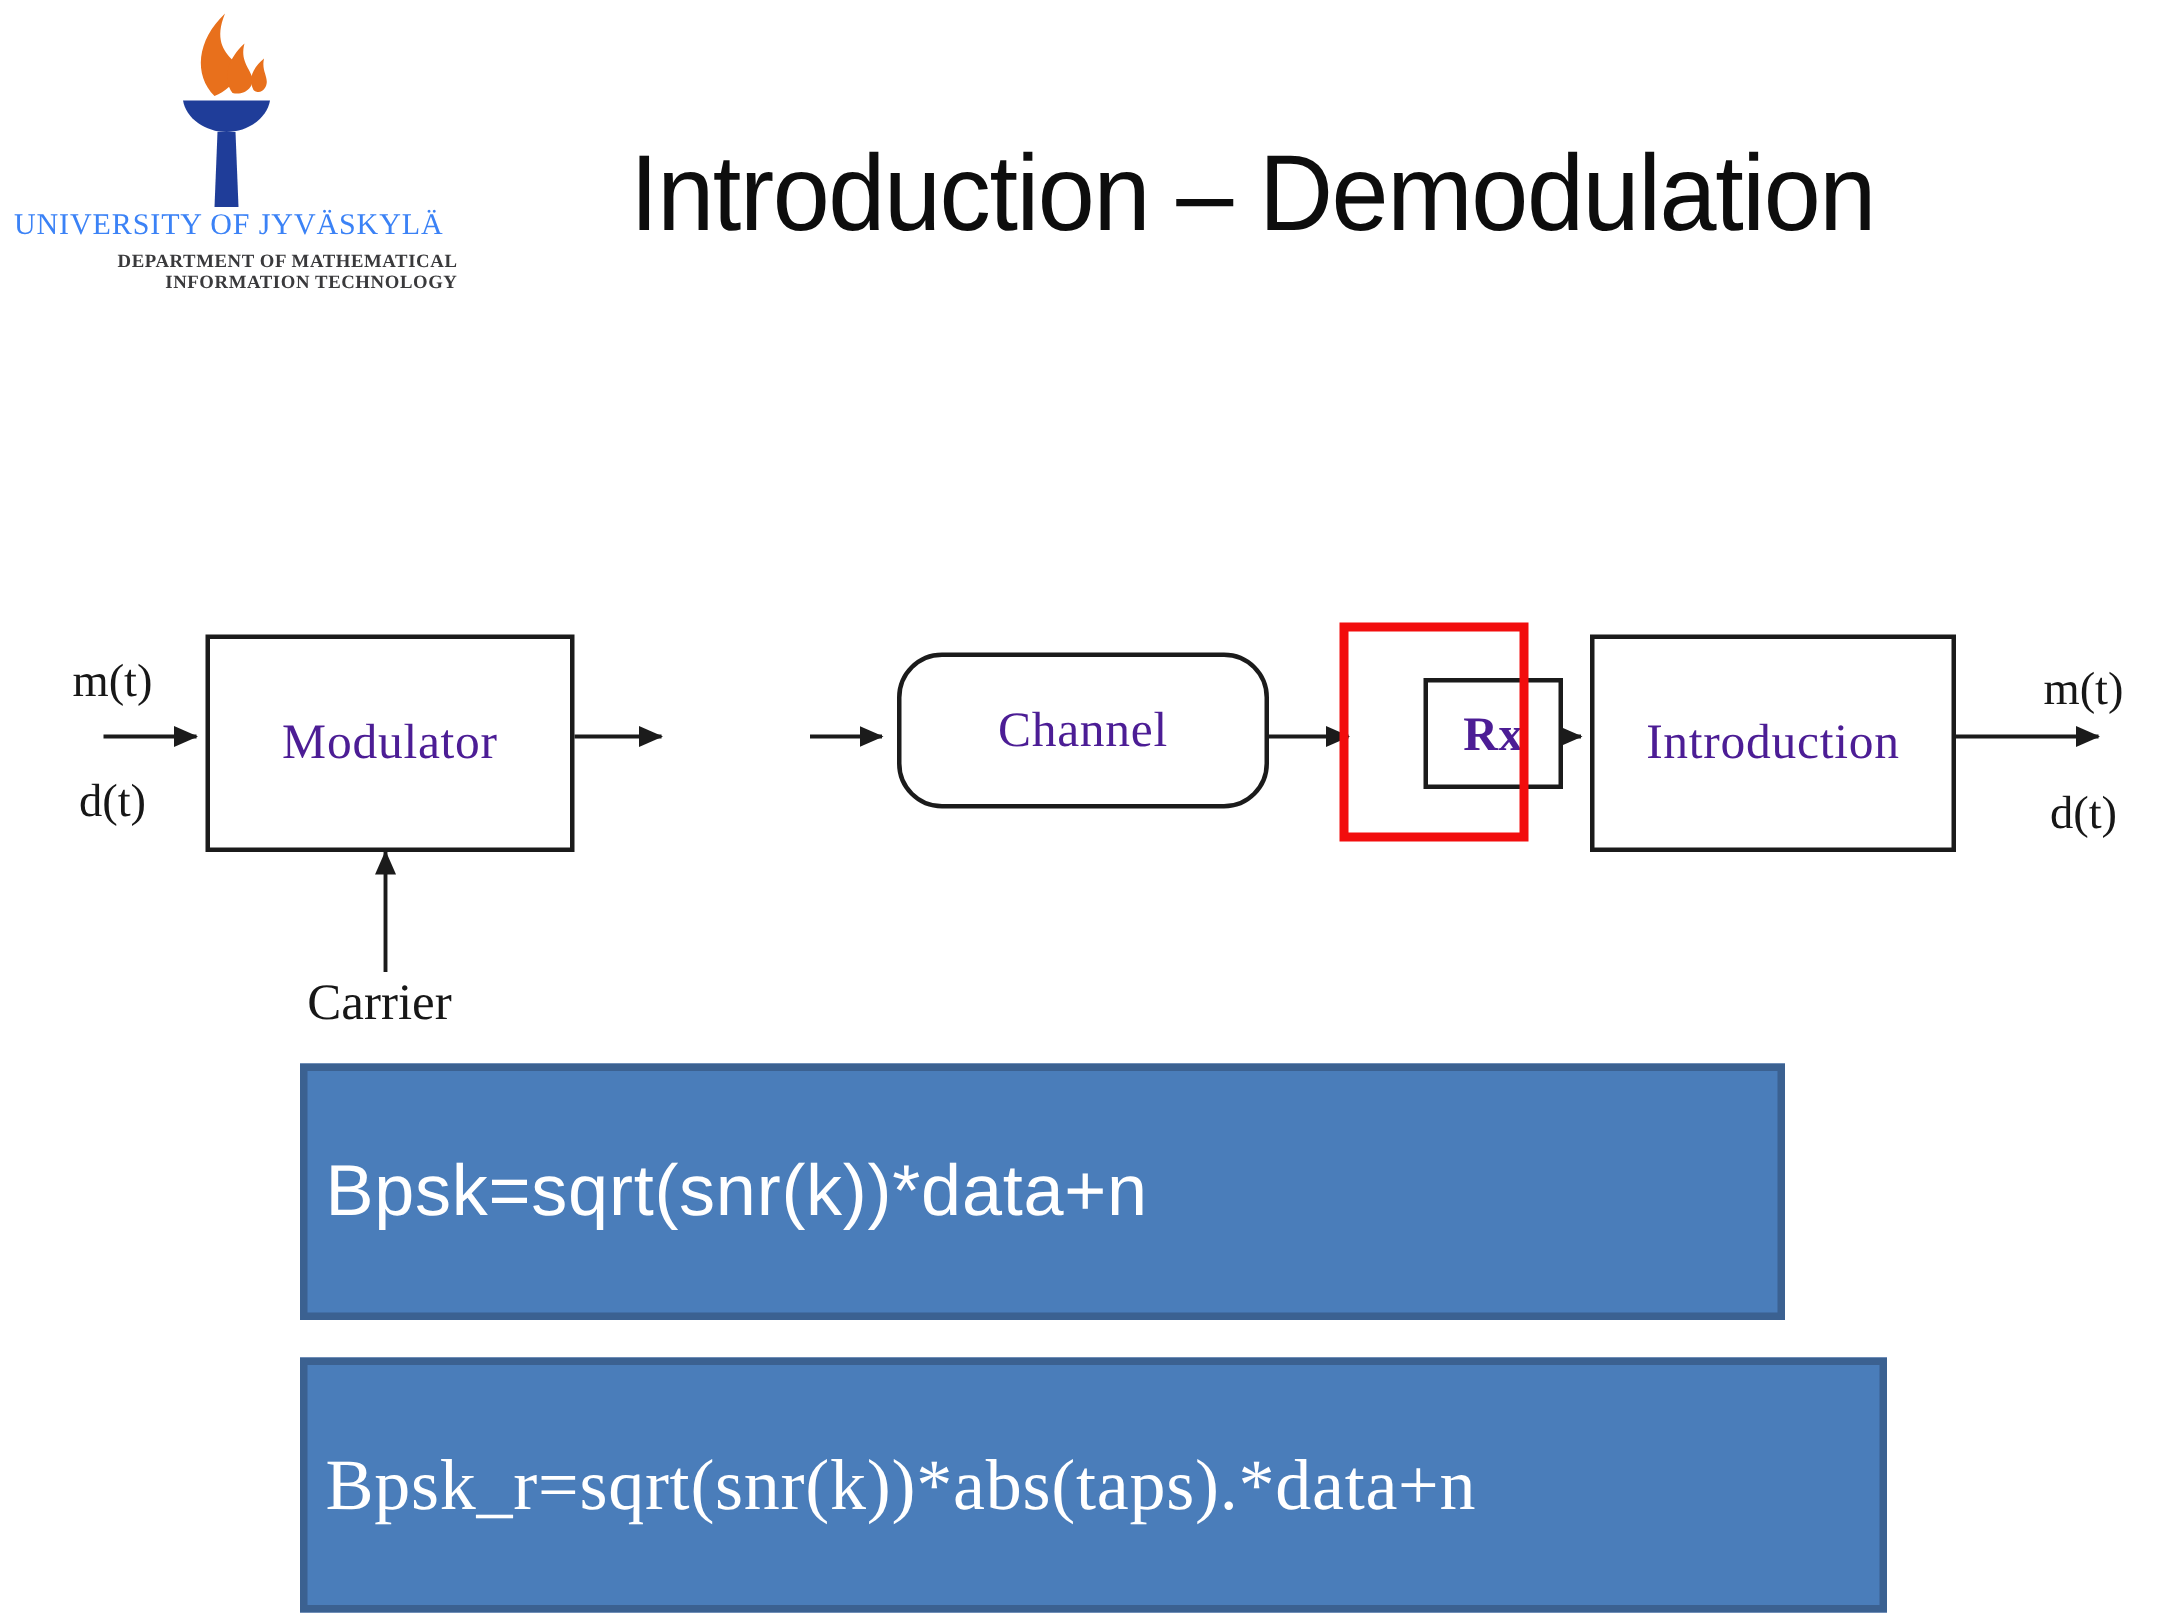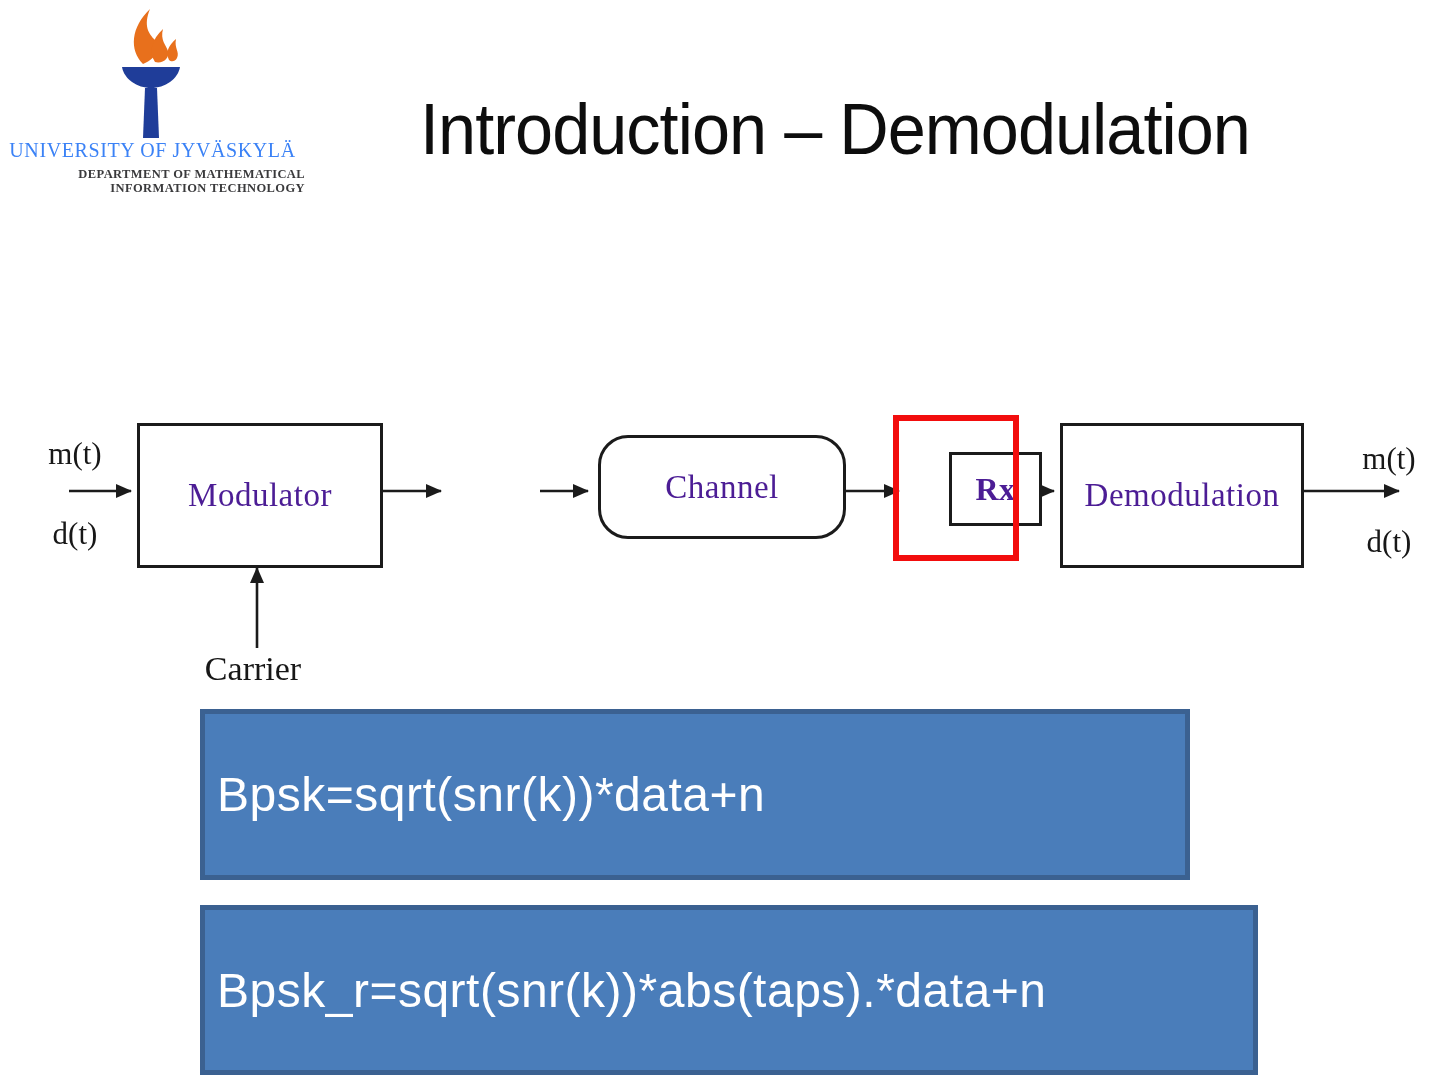--- a/index.html
+++ b/index.html
@@ -70,21 +70,21 @@
   .codebox{
     position:absolute;z-index:4;
     background:var(--codefill,#4a7dba);
     border:5px solid var(--codeborder,#3b6191);
     box-sizing:border-box;
     display:flex;align-items:center;
     color:#ffffff;font-size:48px;letter-spacing:0.5px;
     padding-left:12px;white-space:nowrap;
   }
   .codebox-1{left:200px;top:709px;width:990px;height:171px;}
-  .codebox-2{left:200px;top:905px;width:1058px;height:170px;}
+  .codebox-2{left:200px;top:905px;width:1058px;height:170px;font-family:Liberation Serif, serif;}
 </style>
 </head>
 <body>
 
 <div class="slide">
 
   <div class="logo">
     <svg class="logo-torch" viewBox="0 0 92 138">
 
       <g style="fill:var(--flame,#e8701c)">
@@ -125,21 +125,21 @@
   <div class="dbox box-modulator">
     <span>Modulator</span>
   </div>
   <div class="dbox box-channel">
     <span>Channel</span>
   </div>
   <div class="dbox small box-rx">
     <span>Rx</span>
   </div>
   <div class="dbox box-demodulator">
-    <span>Demodulation</span>
+    <span>Introduction</span>
   </div>
 
   <div class="highlight-rect"></div>
 
   <div class="dlabel lbl-m-in">m(t)</div>
   <div class="dlabel lbl-d-in">d(t)</div>
   <div class="dlabel lbl-m-out">m(t)</div>
   <div class="dlabel lbl-d-out">d(t)</div>
   <div class="dlabel lbl-carrier">Carrier</div>
 

